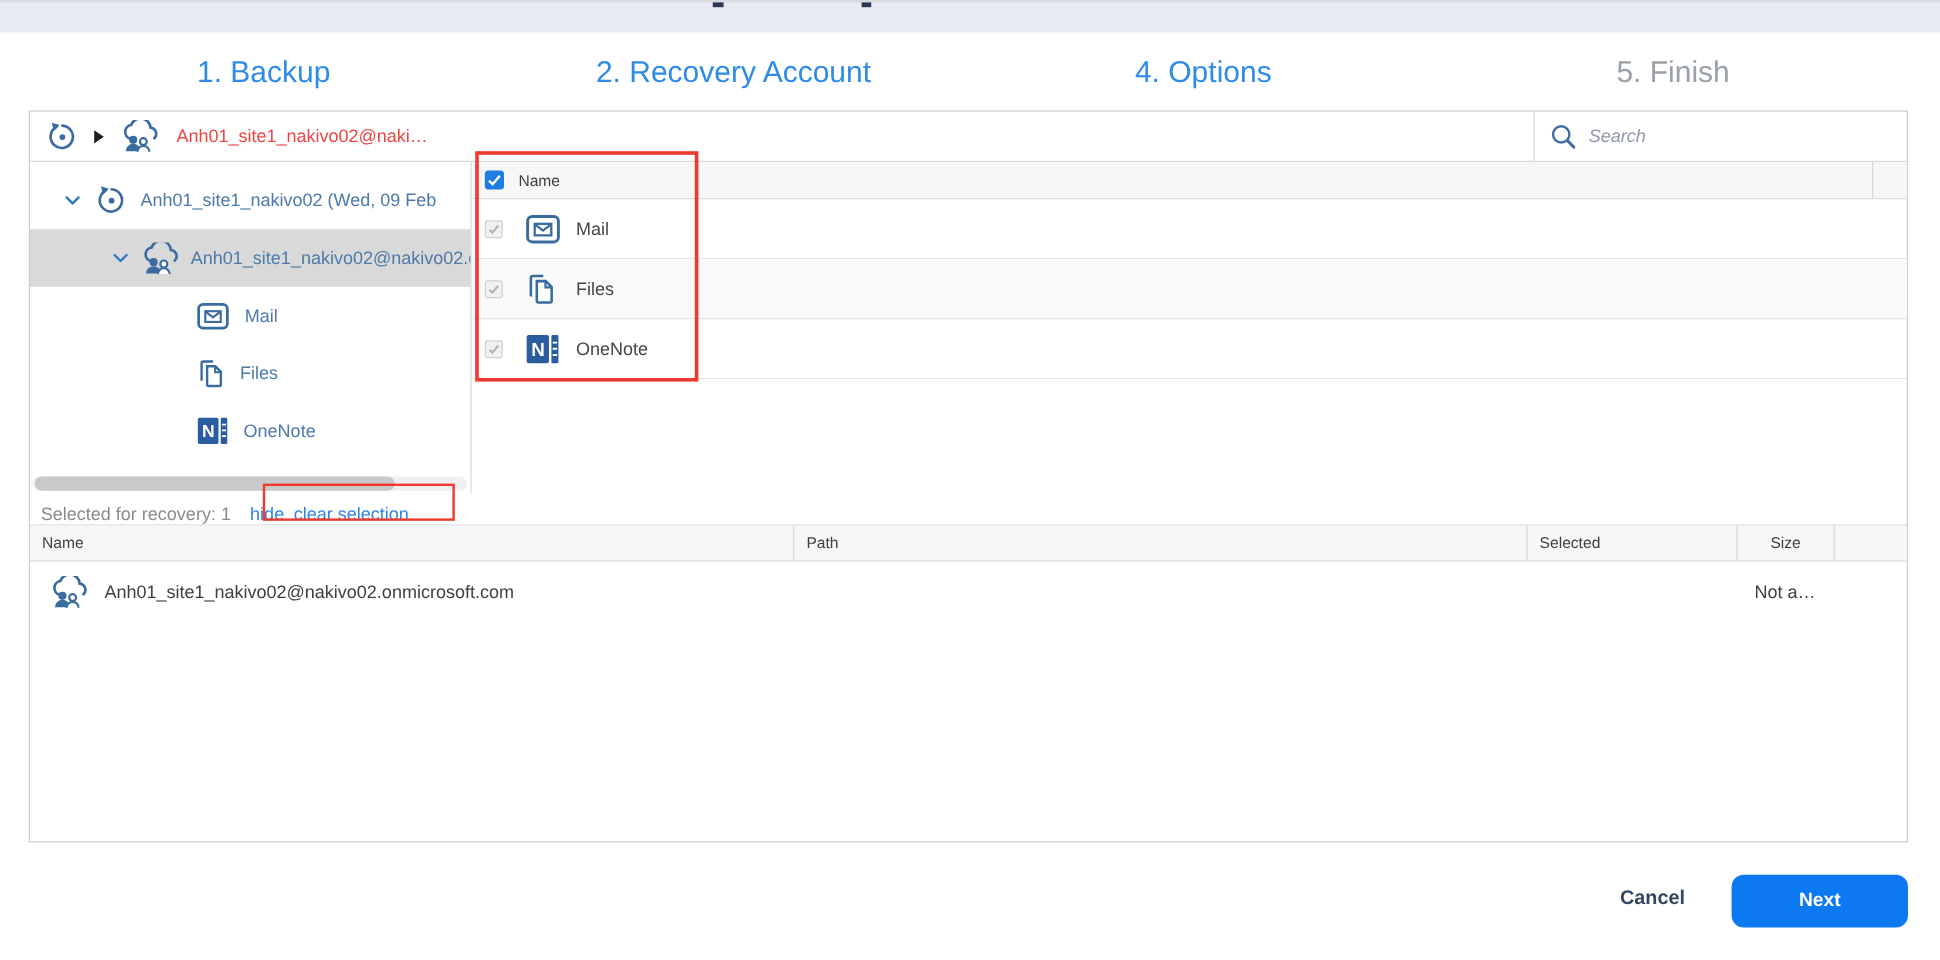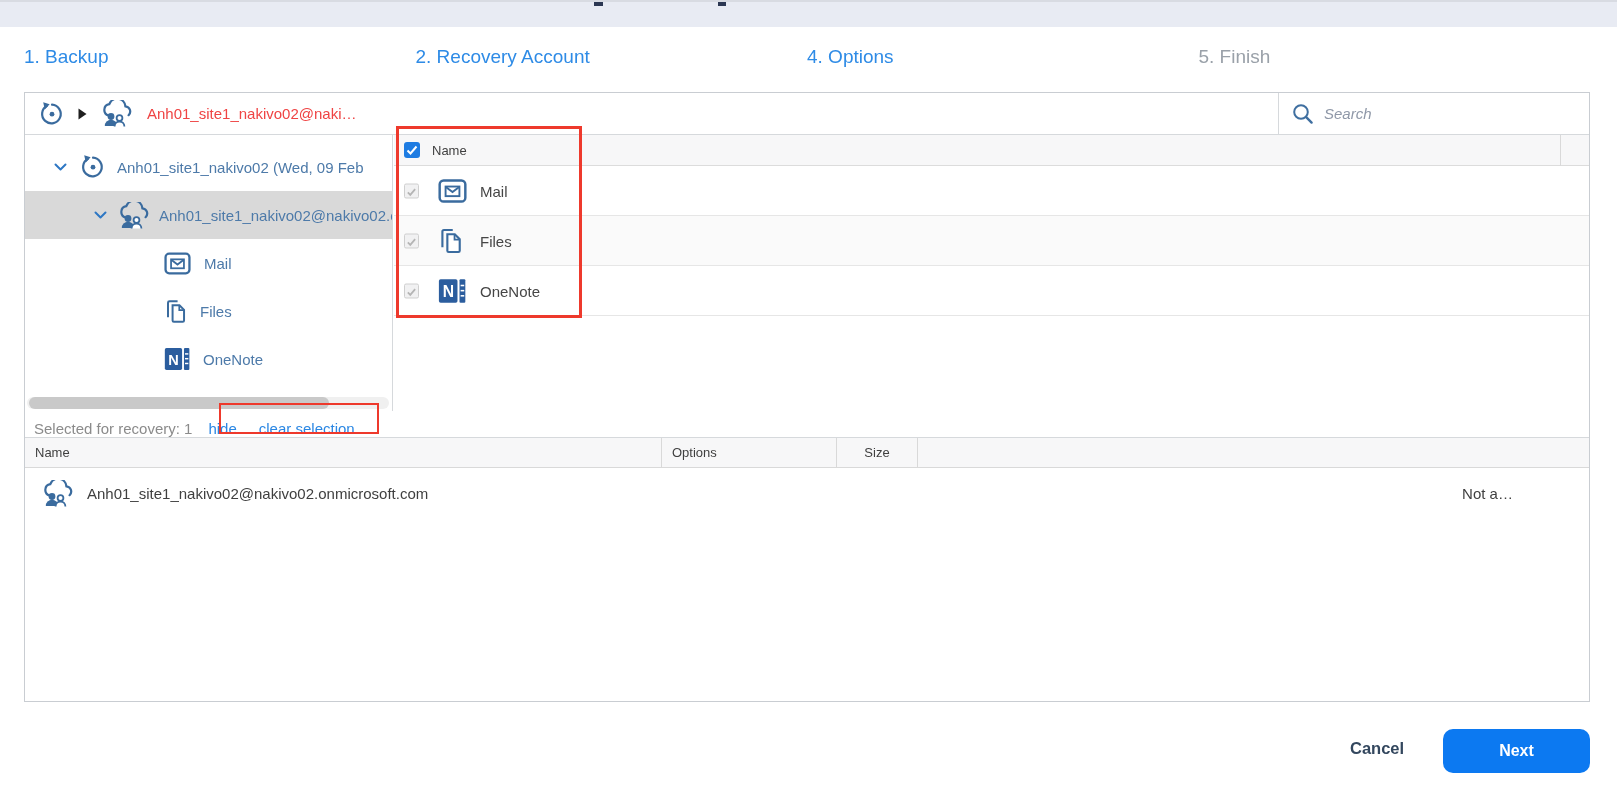--- a/index.html
+++ b/index.html
@@ -8,21 +8,21 @@
 
   
   .top-band { position:absolute; left:0; top:0; width:1617px; height:27px;
     background:#e8ebf3; border-top:2px solid #d8dbe2; }
   .artifact { position:absolute; top:0; height:4px; background:#2b3752; }
   .artifact.a1 { left:594px; width:9px; }
   .artifact.a2 { left:718px; width:8px; }
 
   
   .steps { position:absolute; left:24px; top:46px; width:1566px; display:flex; }
-  .step { flex:1; font-size:19px; cursor:pointer; }
+  .step { flex:1; text-align:center; font-size:25px; cursor:pointer; }
   .step-blue   { color:#2e8be6; }
   .step-current{ color:#3d4652; }
   .step-future { color:#9aa1a9; }
 
   
   .wizard-box { position:absolute; left:24px; top:92px; width:1566px; height:610px;
     border:1px solid #c9cdd2; background:#fff; }
 
   .toolbar { position:absolute; left:0; top:0; width:100%; height:42px;
     border-bottom:1px solid #d6d9dc; }
@@ -80,21 +80,21 @@
   .red-box { position:absolute; border:3px solid #ee392c; pointer-events:none; z-index:6; }
   .red-box-1 { left:371px; top:33px; width:186px; height:192px; }
   .red-box-2 { left:194px; top:310px; width:160px; height:31px; border-width:2.5px; }
 
   
   .selection-bar { position:absolute; left:0; top:318px; width:100%; height:27px;
     border-bottom:1px solid #d6d9dc; display:flex; align-items:flex-end; font-size:15px; }
   .selection-bar .summary { margin-left:9px; color:#8b8b8b; }
   .selection-bar a { color:#2b87e3; text-decoration:none; cursor:pointer; }
   .selection-bar .hide-link { margin-left:16px; }
-  .selection-bar .clear-link { margin-left:22px; }
+  .selection-bar .clear-link { margin-left:8px; }
 
   
   .bottom-table { position:absolute; left:0; top:345px; width:100%; }
   .bt-header { display:flex; height:30px; background:#f7f7f8;
     border-bottom:1px solid #d9d9d9; align-items:center; font-size:13px; color:#3f3f3f; }
   .bt-col { height:100%; display:flex; align-items:center; padding-left:10px; cursor:pointer; }
   .bt-col + .bt-col { border-left:1px solid #d9d9d9; }
   .c-name { width:636px; } .c-path { width:611px; } .c-mod { width:175px; }
   .c-size { width:81px; justify-content:center; padding-left:0; }
   .c-end  { flex:1; }
@@ -315,21 +315,22 @@
 
   <div class="selection-bar">
     <span class="summary">Selected for recovery: 1</span>
     <a class="hide-link">hide</a>
     <a class="clear-link">clear selection</a>
   </div>
 
   <div class="bottom-table">
     <div class="bt-header">
       <div class="bt-col c-name">Name</div>
-      <div class="bt-col c-mod">Options</div>
+      <div class="bt-col c-path">Path</div>
+      <div class="bt-col c-mod">Selected</div>
       <div class="bt-col c-size">Size</div>
       <div class="bt-col c-end"></div>
     </div>
     <div class="bt-row">
       <div class="bt-cell c-name">
         <span class="acct ico">
           <svg width="34" height="27" viewBox="0 0 34 27">
             <path d="M8.5,15.5 A5.8,5.8 0 0 1 9.3,4.2 A8.3,8.3 0 0 1 25.4,6.3 A5.2,5.2 0 0 1 28.6,15.2" fill="none" stroke="#3a6b9e" stroke-width="2.2" stroke-linecap="round"></path>
             <circle cx="11" cy="16.5" r="3.4" fill="#3a6b9e"></circle>
             <path d="M4.8,26 a6.2,6.2 0 0 1 12.4,0 z" fill="#3a6b9e"></path>

